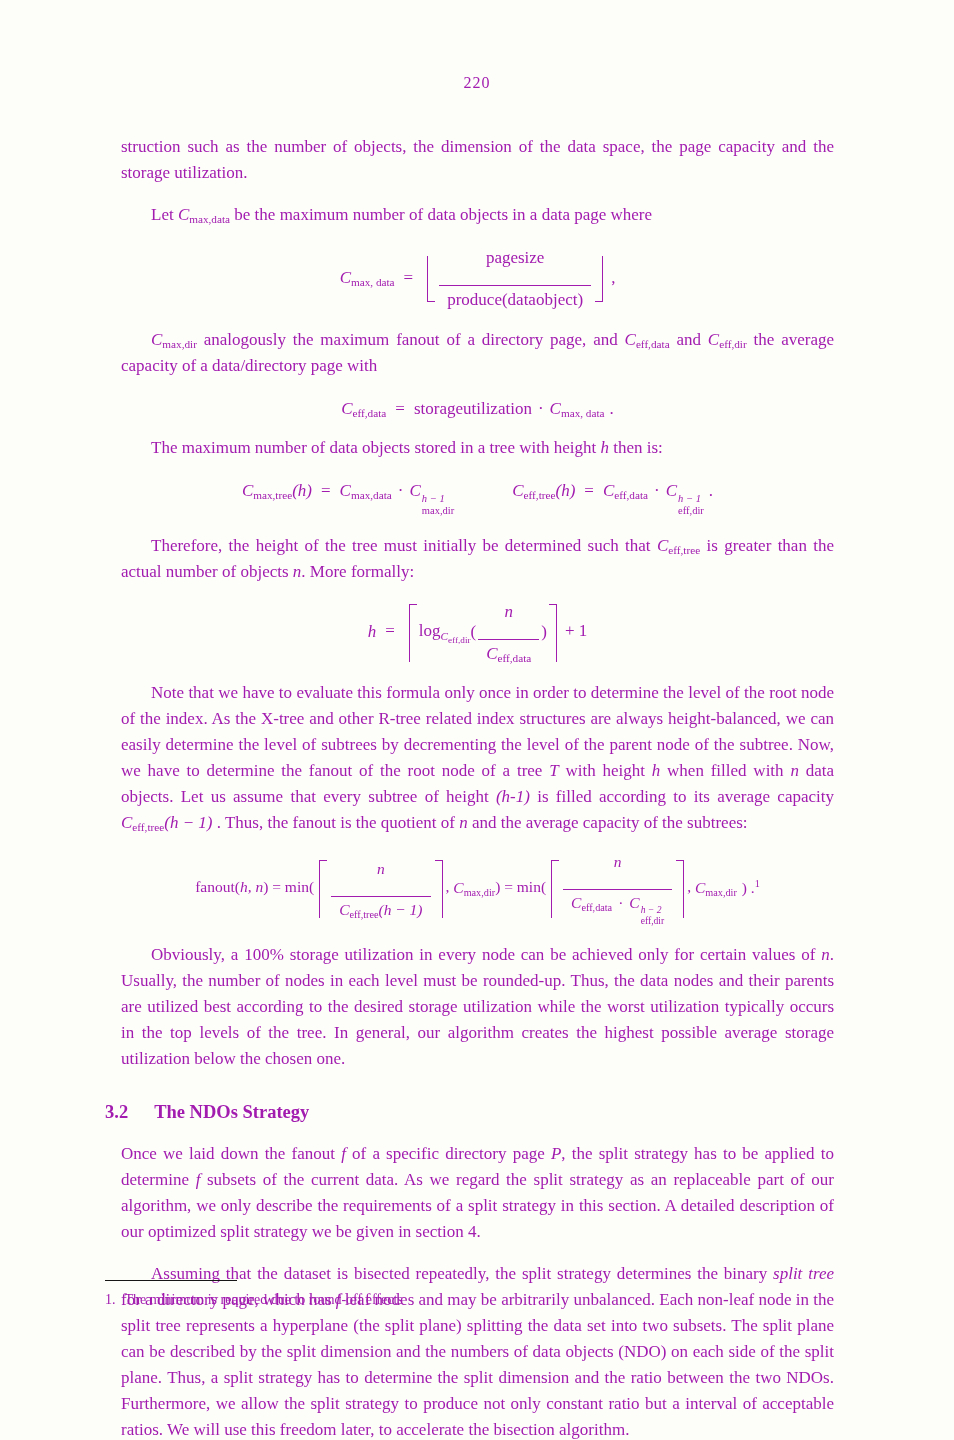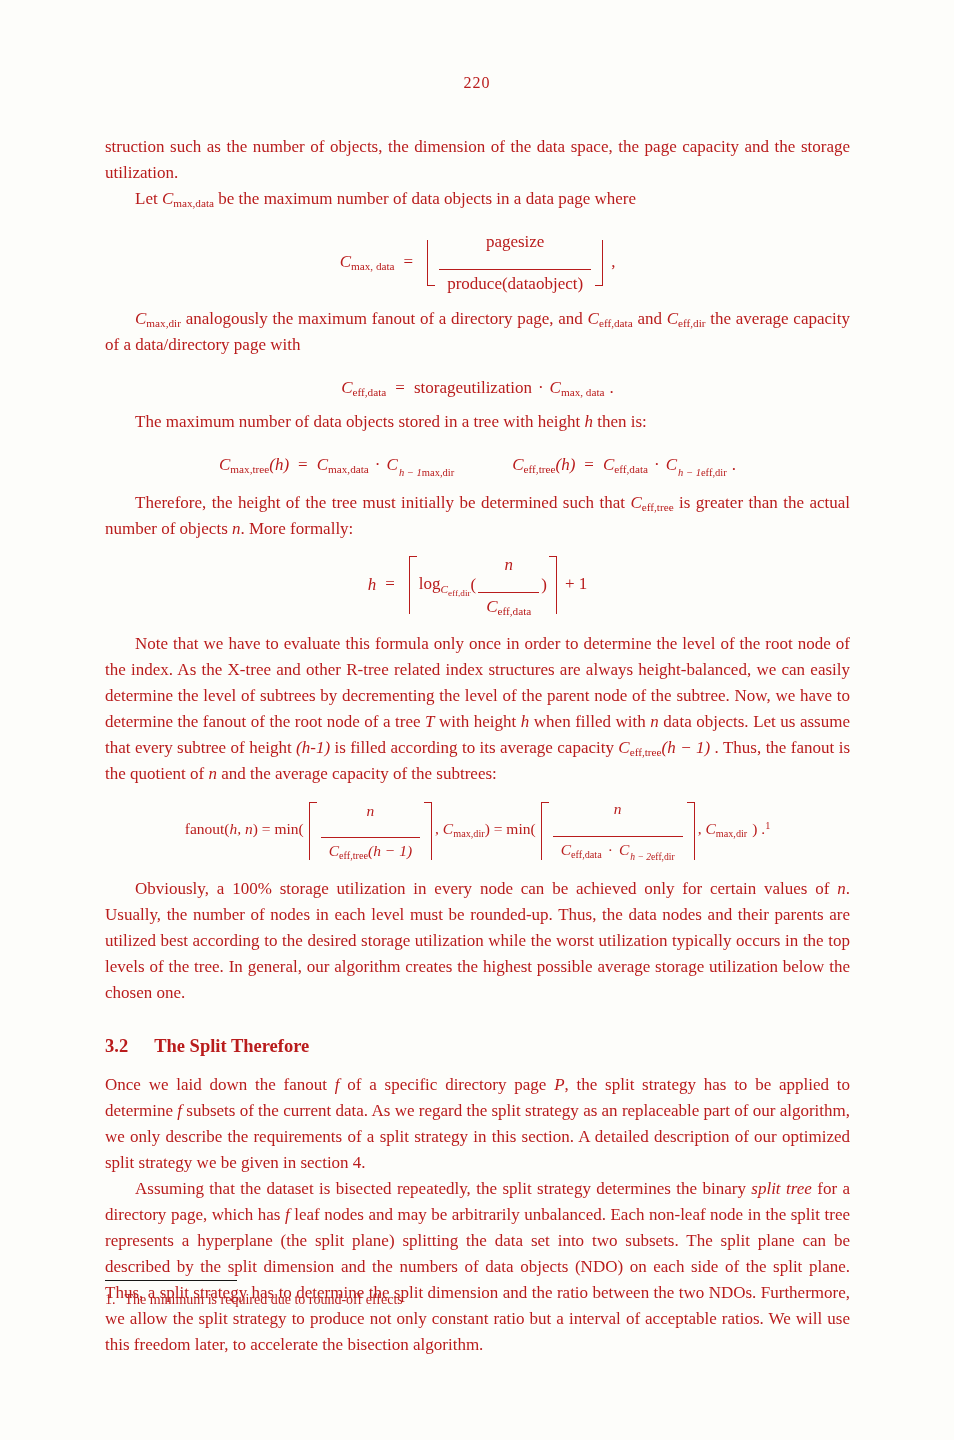--- a/index.html
+++ b/index.html
@@ -1,27 +1,27 @@
 <!DOCTYPE html>
 <html><head>
 <meta charset="utf-8">
 <style>
   * { margin:0; padding:0; box-sizing:border-box; }
   html, body { background:#fdfdfa; }
   .page {
     width:954px; height:1440px; position:relative; overflow:hidden;
-    background:#fdfdfa; color:#b91c1c;
+    background:#fdfdfa; color:#a21caf;
     font-family:"Liberation Serif","DejaVu Serif",serif;
   }
   .page-number { text-align:center; padding-top:74px; font-size:16px; letter-spacing:1px; }
   .body-col {
     margin:42px 104px 0 105px;
     font-size:17px; line-height:26px; text-align:justify;
   }
-  p.para { margin:0; }
+  p.para { margin:16px; }
   p.indent { text-indent:30px; }
   .it { font-style:italic; }
   sub { font-size:0.66em; vertical-align:-0.3em; line-height:0; }
   sup { font-size:0.66em; vertical-align:0.5em; line-height:0; }
   sub sub { font-size:0.82em; }
 
   .formula {
     text-align:center; margin:19px 0 11px; line-height:1.25; white-space:nowrap;
   }
   .tallformula { margin:12px 0 14px; }
@@ -38,21 +38,21 @@
   .brk.l { margin:0 2px 0 5px; }
   .brk.r { margin:0 3px 0 2px; }
   .brk.l.floor { border-left:1.6px solid currentColor; border-bottom:1.6px solid currentColor; }
   .brk.r.floor { border-right:1.6px solid currentColor; border-bottom:1.6px solid currentColor; }
   .brk.l.ceil  { border-left:1.6px solid currentColor; border-top:1.6px solid currentColor; }
   .brk.r.ceil  { border-right:1.6px solid currentColor; border-top:1.6px solid currentColor; }
   .h46 { height:46px; }
   .h58 { height:58px; }
 
   .supsub {
-    display:inline-flex; align-items:flex-start;
+    display:inline-flex; flex-direction:column; align-items:flex-start;
     font-size:0.62em; line-height:1.15; vertical-align:-0.55em; margin-left:1px;
   }
   .supsub .s-top, .supsub .s-bot { display:block; }
 
   .eq { white-space:nowrap; }
   .eqgap { margin-left:58px; }
 
   h2.section { font-size:18.5px; font-weight:bold; margin:27px 0 13px; text-align:left; text-indent:0; }
   h2.section .title { margin-left:26px; }
 
@@ -105,21 +105,21 @@
 
     <div class="formula tallformula f5">
       <span>fanout(</span><span class="it">h, n</span><span>) = min(</span><span class="brk l ceil h58"></span><span class="frac"><span class="num it">n</span><span class="den"><span class="it">C</span><sub>eff,tree</sub><span class="it">(h − 1)</span></span></span><span class="brk r ceil h58"></span><span>,</span> <span class="tok"><span class="it">C</span><sub>max,dir</sub></span><span>) = min(</span><span class="brk l ceil h58"></span><span class="frac"><span class="num it">n</span><span class="den"><span class="it">C</span><sub>eff,data</sub><span class="dot">·</span><span class="it">C</span><span class="supsub">
               <span class="s-top it">h − 2</span>
               <span class="s-bot">eff,dir</span>
             </span></span></span><span class="brk r ceil h58"></span><span>,</span> <span class="tok"><span class="it">C</span><sub>max,dir</sub></span><span class="tail">) .</span><sup>1</sup>
     </div>
 
     <p class="para indent"><span>Obviously, a 100% storage utilization in every node can be achieved only for certain values of </span><span class="it">n</span><span>. Usually, the number of nodes in each level must be rounded-up. Thus, the data nodes and their parents are utilized best according to the desired storage utilization while the worst utilization typically occurs in the top levels of the tree. In general, our algorithm creates the highest possible average storage utilization below the chosen one.</span></p>
 
-    <h2 class="section"><span>3.2</span><span class="title">The Split Therefore</span></h2>
+    <h2 class="section"><span>3.2</span><span class="title">The NDOs Strategy</span></h2>
 
     <p class="para"><span>Once we laid down the fanout </span><span class="it">f</span><span> of a specific directory page </span><span class="it">P</span><span>, the split strategy has to be applied to determine </span><span class="it">f</span><span> subsets of the current data. As we regard the split strategy as an replaceable part of our algorithm, we only describe the requirements of a split strategy in this section. A detailed description of our optimized split strategy we be given in section 4.</span></p>
 
     <p class="para indent"><span>Assuming that the dataset is bisected repeatedly, the split strategy determines the binary </span><span class="it">split tree</span><span> for a directory page, which has </span><span class="it">f</span><span> leaf nodes and may be arbitrarily unbalanced. Each non-leaf node in the split tree represents a hyperplane (the split plane) splitting the data set into two subsets. The split plane can be described by the split dimension and the numbers of data objects (NDO) on each side of the split plane. Thus, a split strategy has to determine the split dimension and the ratio between the two NDOs. Furthermore, we allow the split strategy to produce not only constant ratio but a interval of acceptable ratios. We will use this freedom later, to accelerate the bisection algorithm.</span></p>
 
   </div>
 
   <div class="footnote">
     <div class="fn-rule"></div>
     <p class="fn-text"><span class="marker">1.</span><span>The minimum is required due to round-off effects</span></p>

